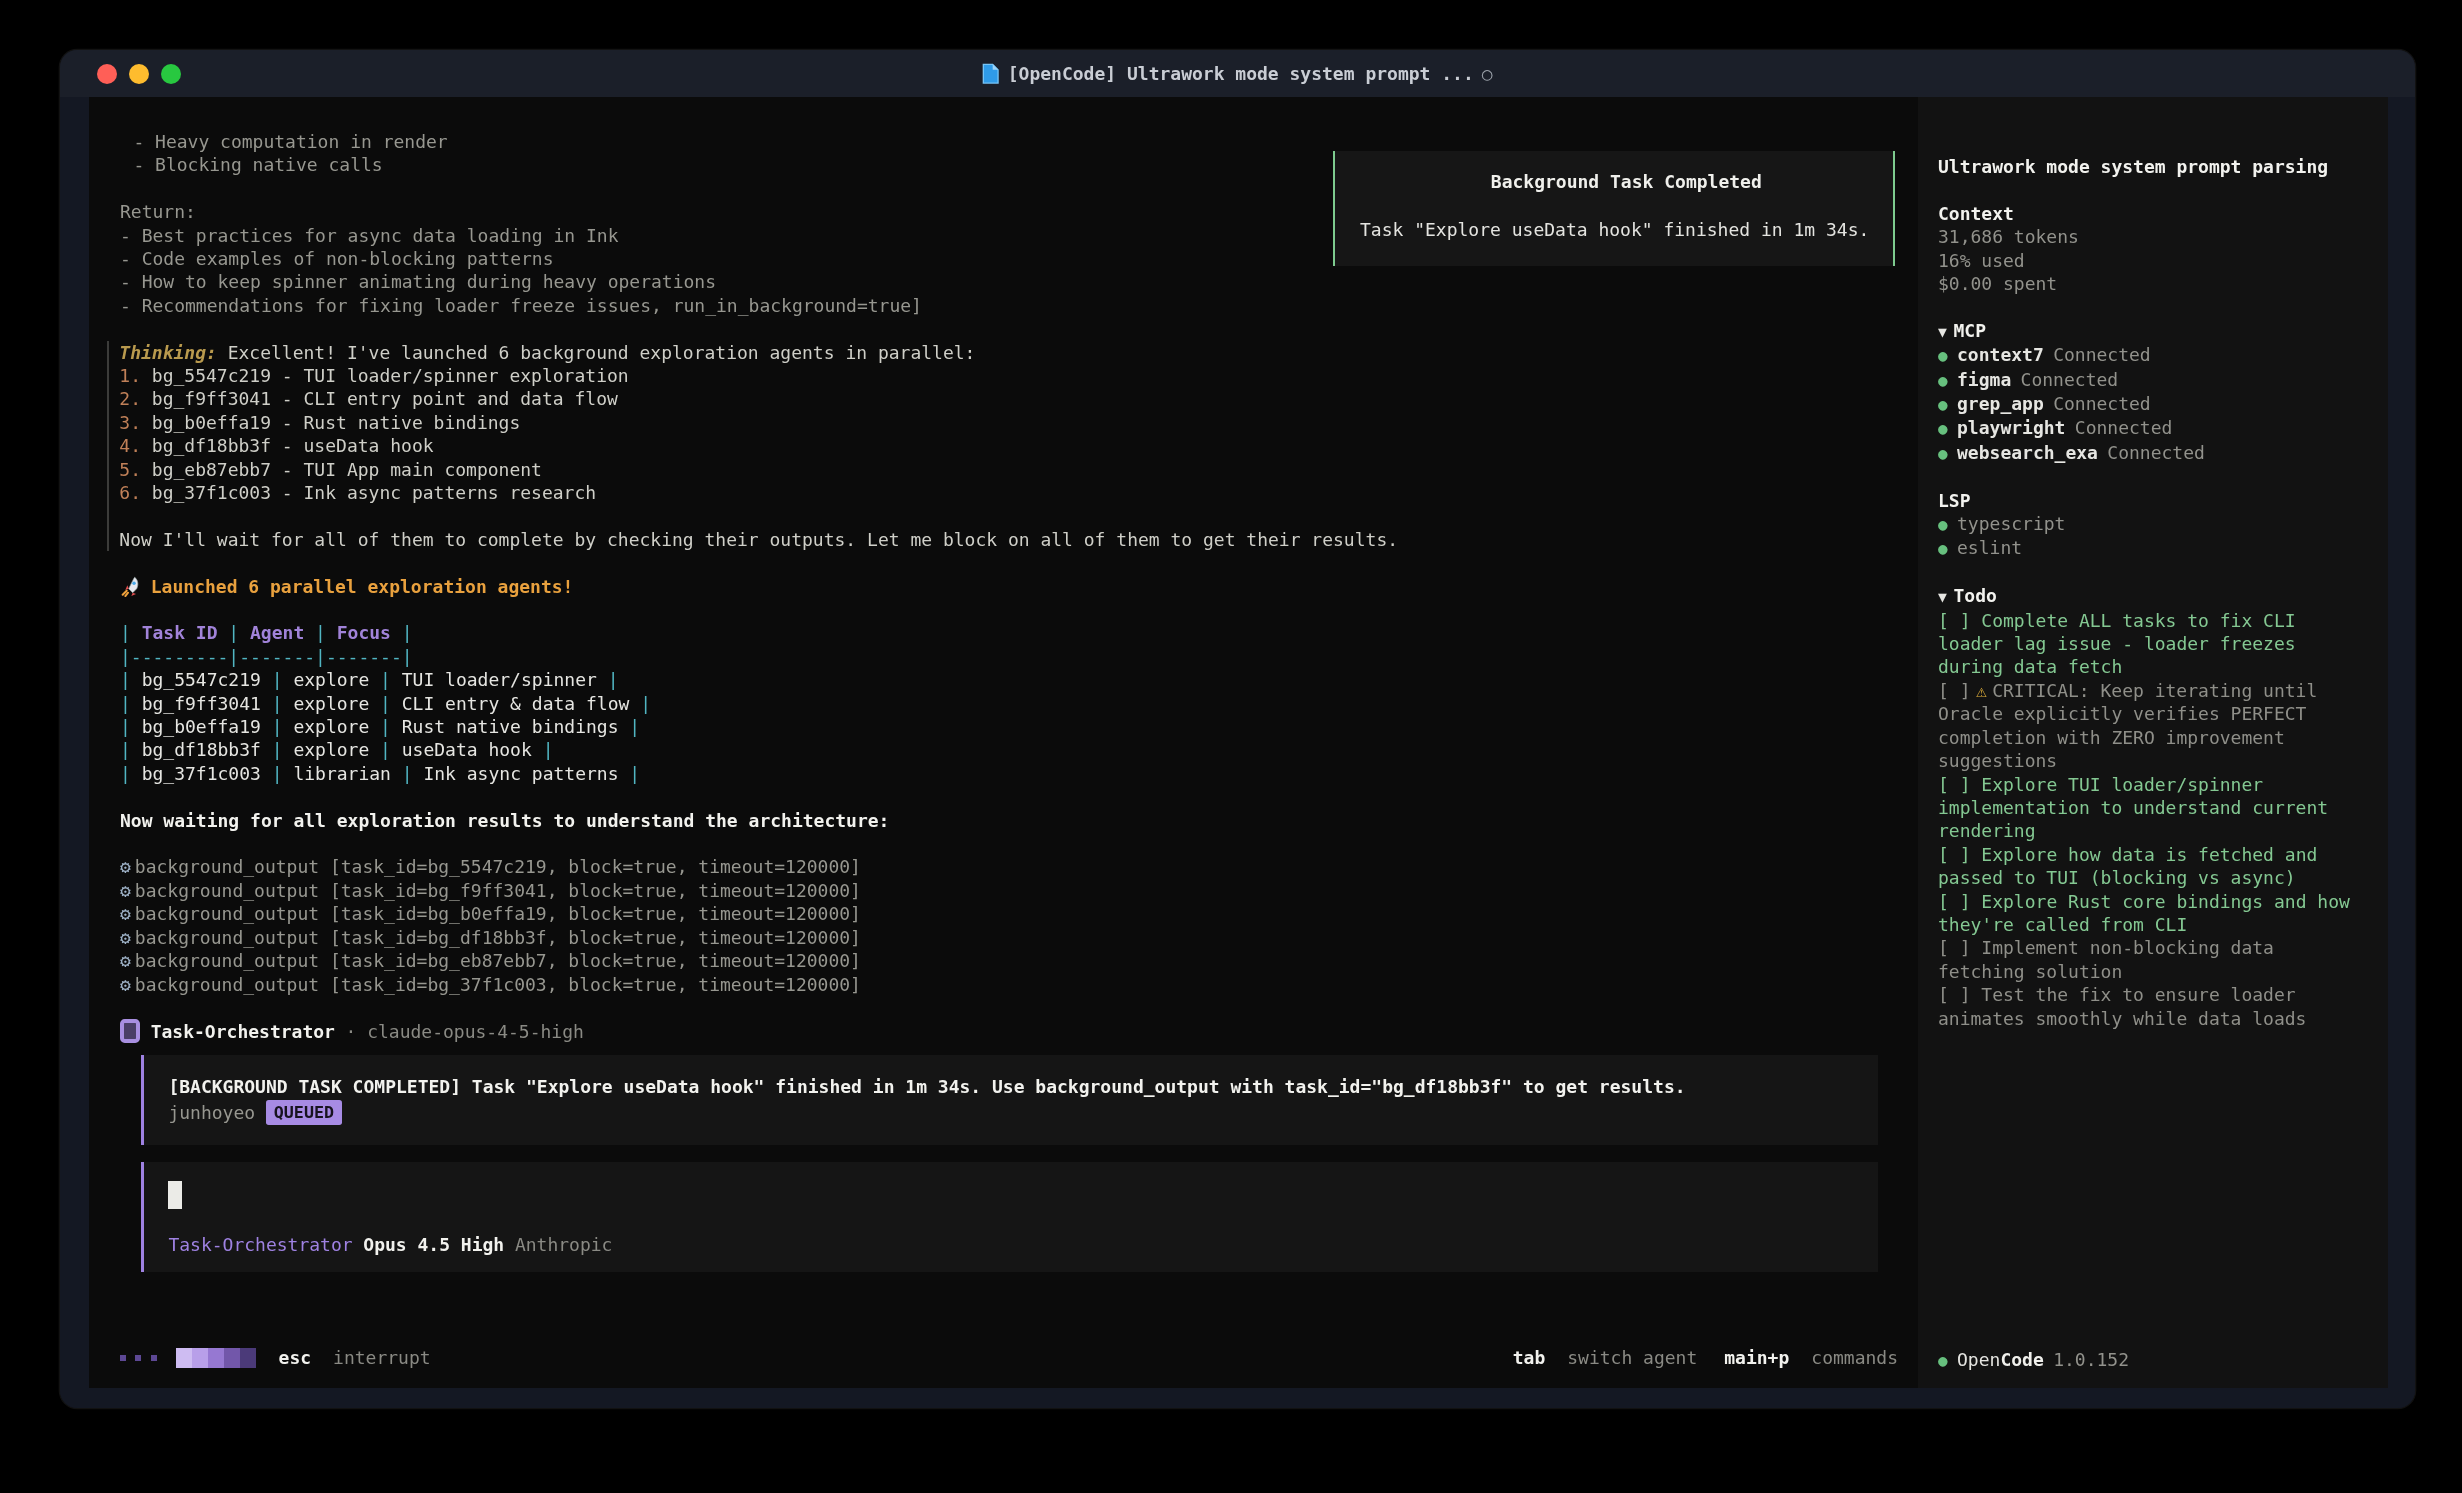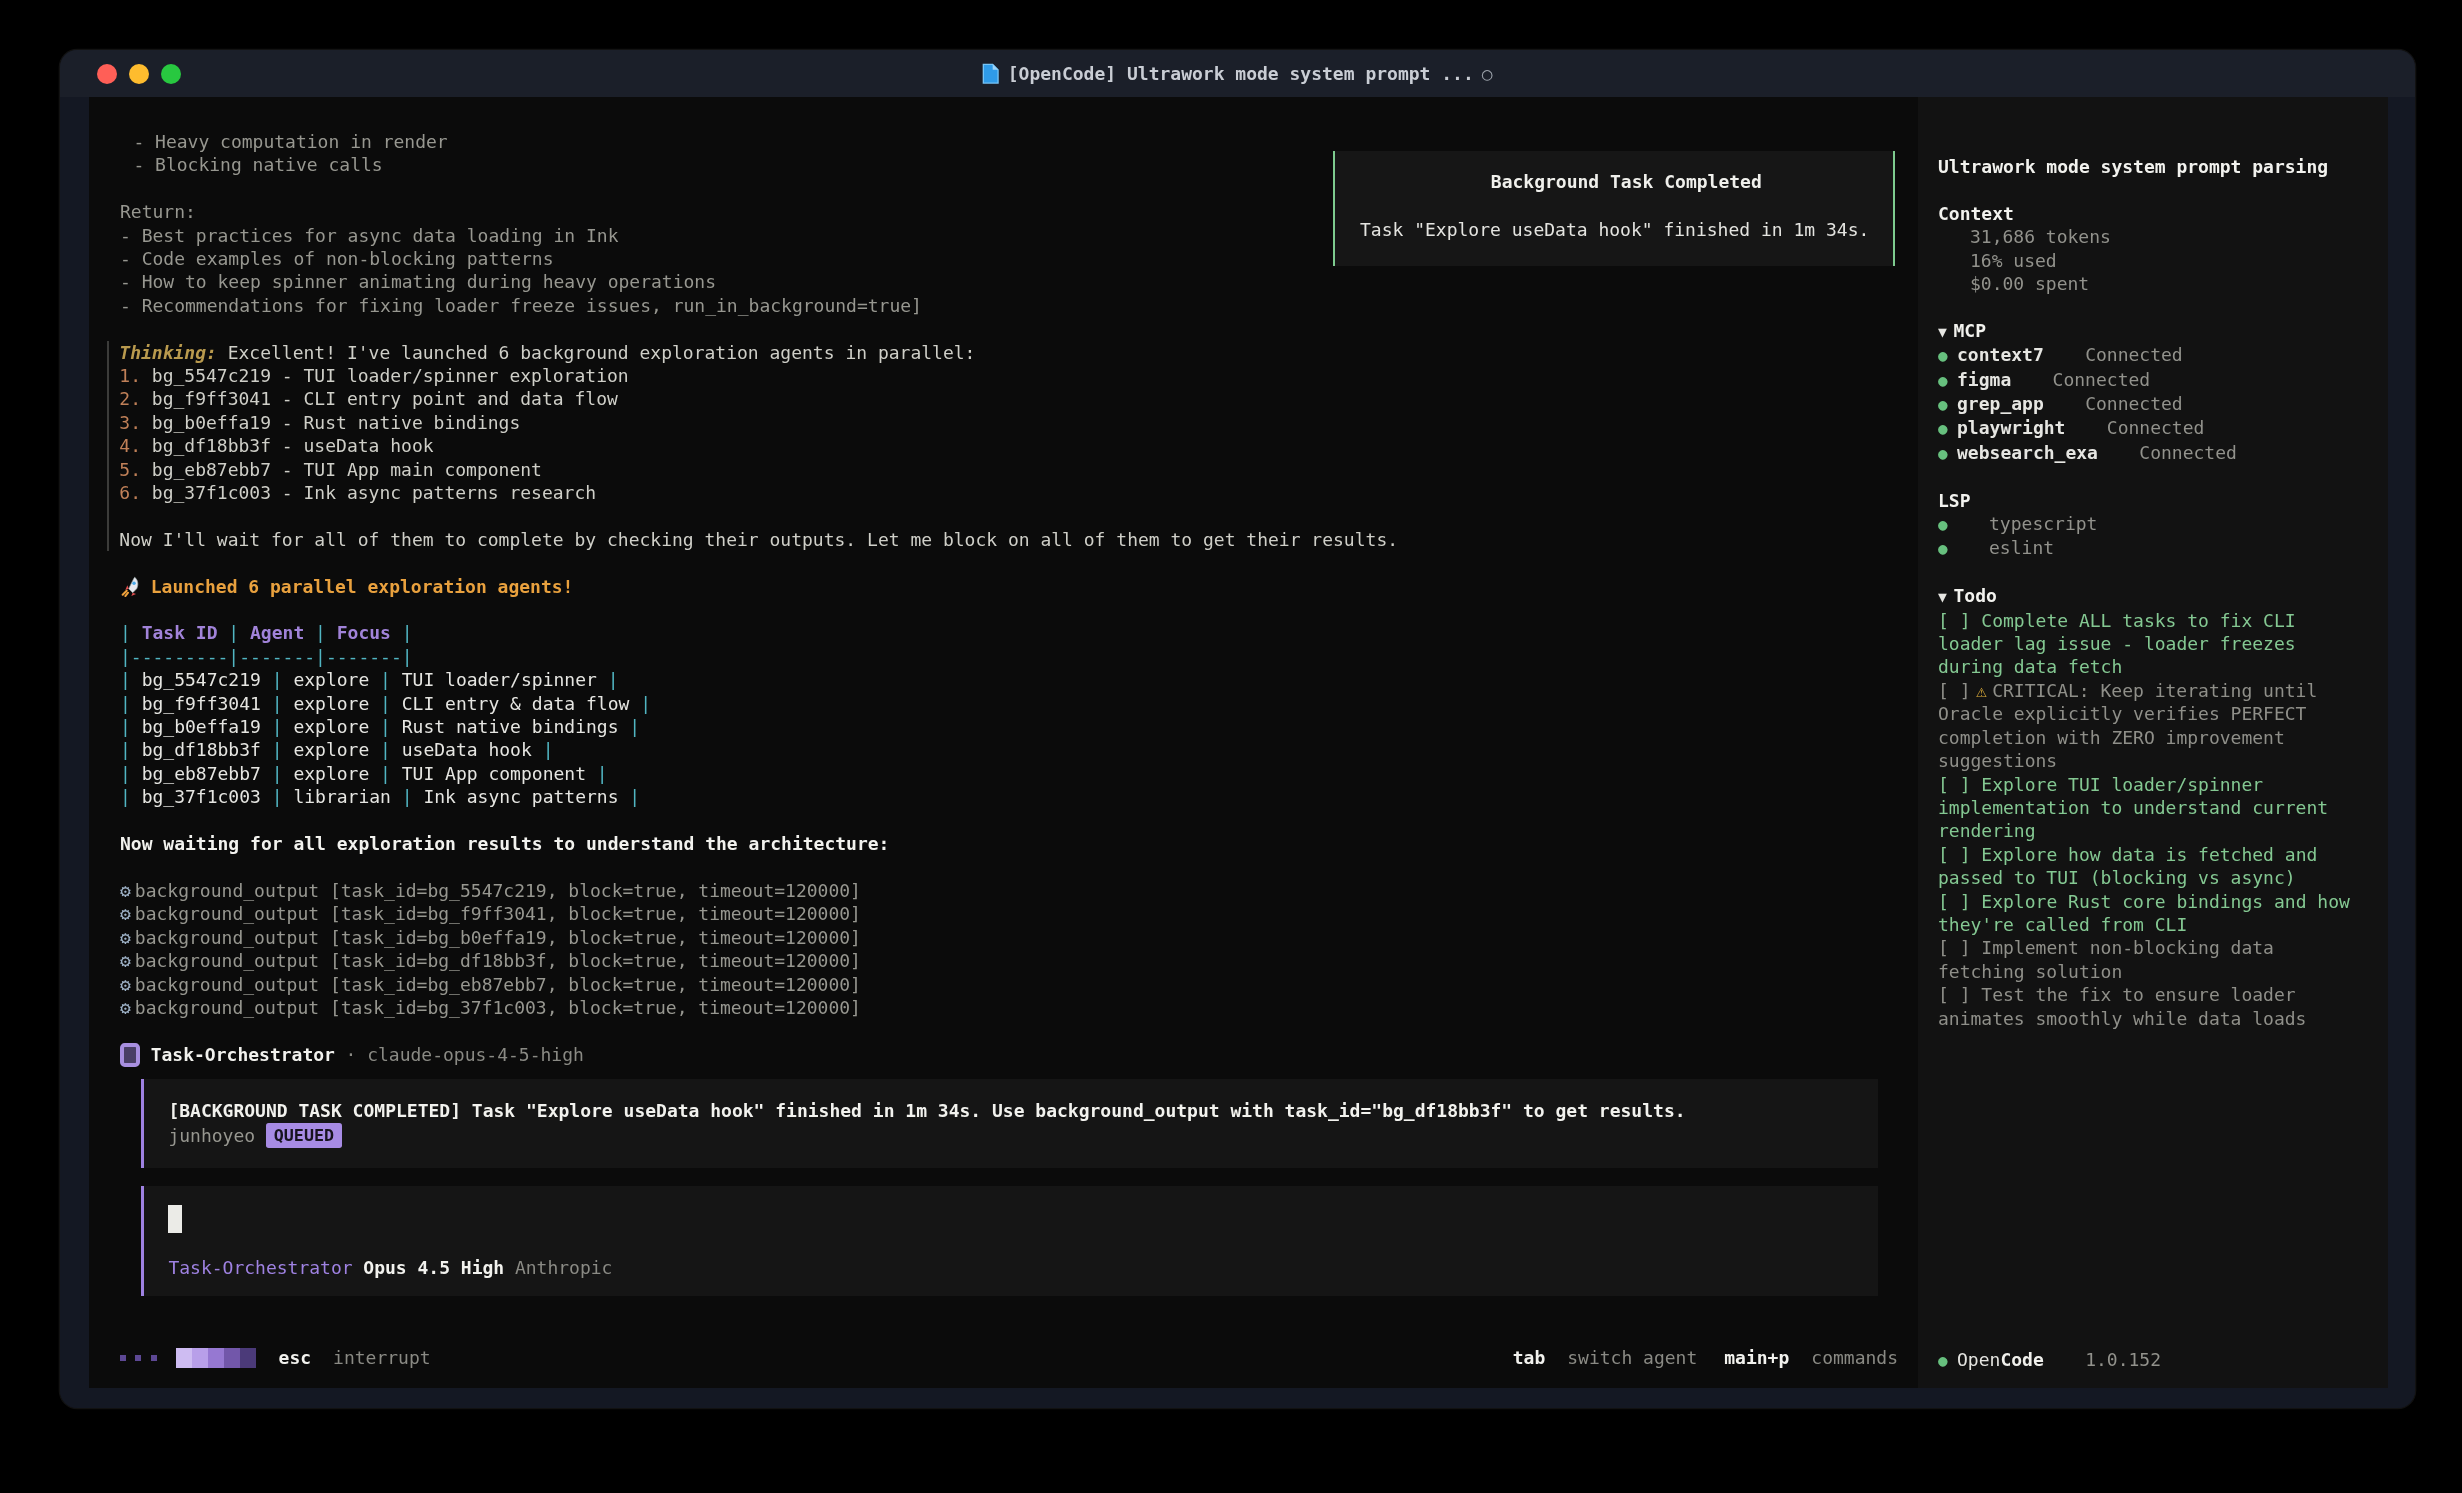--- a/index.html
+++ b/index.html
@@ -64,21 +64,21 @@
 
   .statusbar { flex:0 0 auto; height:67px; display:flex; align-items:center; padding:6.7px 20px 0 31px; font-size:18px; }
   .spinner { display:flex; align-items:center; gap:4px; margin-right:23px; }
   .spin-dot { width:6px; height:6px; background:#5d4894; margin-right:5.4px; }
   .spin-cell { width:16px; height:20px; }
   .keyhint { display:flex; gap:22px; align-items:center; }
   .statusbar .right { margin-left:auto; display:flex; gap:27px; }
 
   .sb-title { color:#f2f2ee; font-weight:bold;margin-top:26px; }
   .sb-heading { color:#f2f2ee; font-weight:bold; }
-  .sb-gray { color:#92928c;margin-left:32px; }
+  .sb-gray { color:#92928c; }
   .sb-row { display:flex; align-items:baseline; gap:9.4px; }
   .gdot { color:#67c07e; font-size:16px; }
   .arrow { color:#e6e6e2; font-size:14.7px; padding-right:6.7px; }
   .todo-item { white-space:normal; }
   .todo-green { color:#84c892; }
   .todo-gray { color:#8f8f89; }
   .warn { color:#e6b43c; padding:0 5.4px 0 5.4px; }
   .sb-footer { margin-top:auto; display:flex; gap:9.4px; align-items:baseline; }
   .brand-open { color:#e4e4e0; }
   .brand-code { color:#f0f0ec; font-weight:bold; }
@@ -158,21 +158,20 @@
         </div>
         <div class="sp"></div>
 
         <div>
           <div class="trow"><span class="pipe">|</span><span class="cell purple-cell">Task ID</span><span class="pipe">|</span><span class="cell purple-cell">Agent</span><span class="pipe">|</span><span class="cell purple-cell">Focus</span><span class="pipe">|</span></div>
           <div class="trow sepline">|---------|-------|-------|</div>
           <div class="trow"><span class="pipe">|</span><span class="cell white">bg_5547c219</span><span class="pipe">|</span><span class="cell white">explore</span><span class="pipe">|</span><span class="cell white">TUI loader/spinner</span><span class="pipe">|</span></div>
           <div class="trow"><span class="pipe">|</span><span class="cell white">bg_f9ff3041</span><span class="pipe">|</span><span class="cell white">explore</span><span class="pipe">|</span><span class="cell white">CLI entry &amp; data flow</span><span class="pipe">|</span></div>
           <div class="trow"><span class="pipe">|</span><span class="cell white">bg_b0effa19</span><span class="pipe">|</span><span class="cell white">explore</span><span class="pipe">|</span><span class="cell white">Rust native bindings</span><span class="pipe">|</span></div>
           <div class="trow"><span class="pipe">|</span><span class="cell white">bg_df18bb3f</span><span class="pipe">|</span><span class="cell white">explore</span><span class="pipe">|</span><span class="cell white">useData hook</span><span class="pipe">|</span></div>
-          <div class="trow"><span class="pipe">|</span><span class="cell white">bg_eb87ebb7</span><span class="pipe">|</span><span class="cell white">explore</span><span class="pipe">|</span><span class="cell white">TUI App component</span><span class="pipe">|</span></div>
           <div class="trow"><span class="pipe">|</span><span class="cell white">bg_37f1c003</span><span class="pipe">|</span><span class="cell white">librarian</span><span class="pipe">|</span><span class="cell white">Ink async patterns</span><span class="pipe">|</span></div>
         </div>
 
         <div class="sp"></div>
         <div class="line bright bold">Now waiting for all exploration results to understand the architecture:</div>
         <div class="sp"></div>
 
         <div>
           <div class="line"><span class="gear">⚙</span><span>background_output [task_id=bg_5547c219, block=true, timeout=120000]</span></div>
           <div class="line"><span class="gear">⚙</span><span>background_output [task_id=bg_f9ff3041, block=true, timeout=120000]</span></div>

